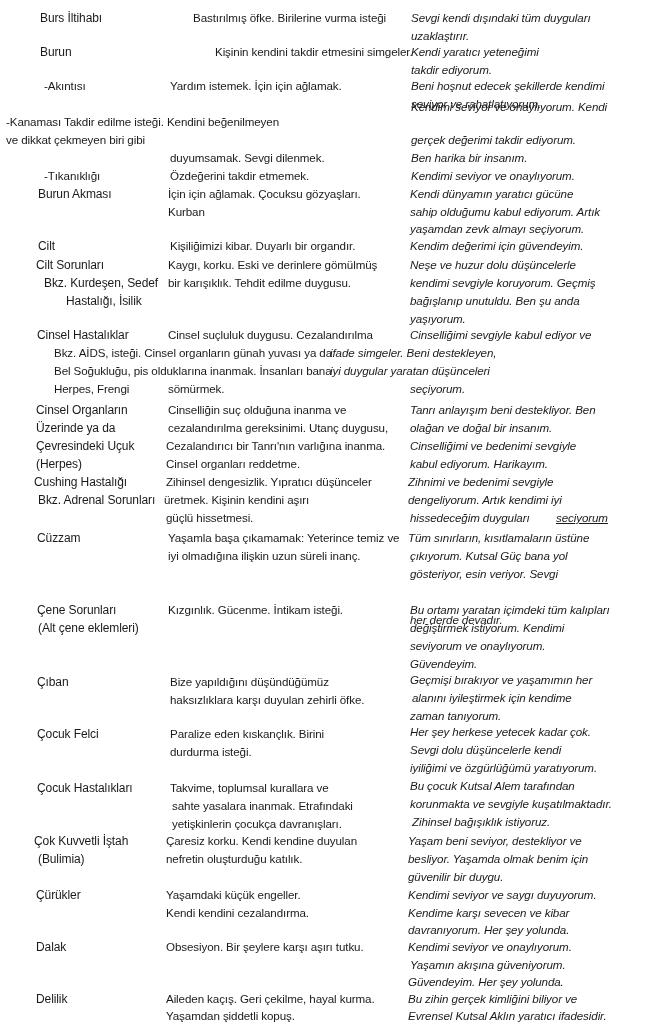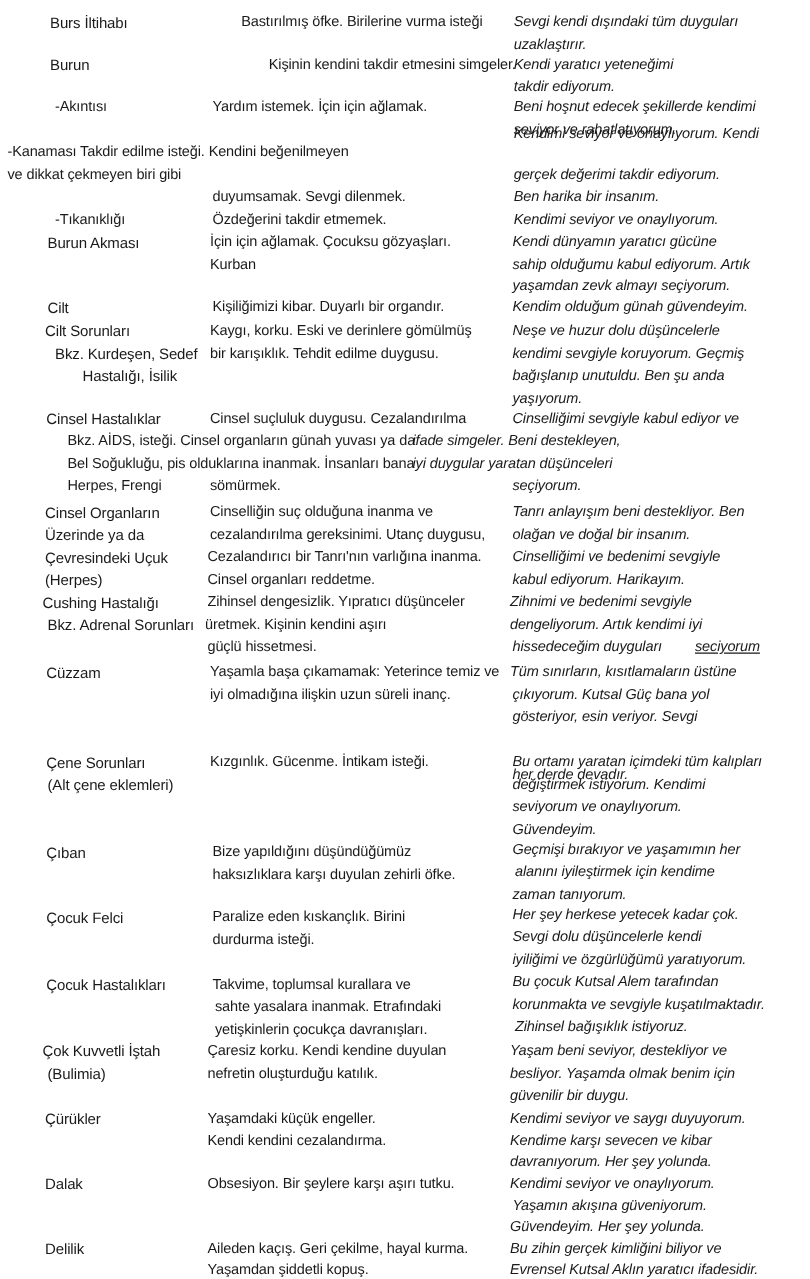--- a/index.html
+++ b/index.html
@@ -36,21 +36,21 @@
     <span class="ln " style="left: 170px; top: 169px;">Özdeğerini takdir etmemek.</span>
     <span class="ln it" style="left: 411px; top: 169px;">Kendimi seviyor ve onaylıyorum.</span>
     <span class="ln c1" style="left: 38px; top: 187px;">Burun Akması</span>
     <span class="ln " style="left: 168px; top: 187px;">İçin için ağlamak. Çocuksu gözyaşları.</span>
     <span class="ln it" style="left: 410px; top: 187px;">Kendi dünyamın yaratıcı gücüne</span>
     <span class="ln " style="left: 168px; top: 205px;">Kurban</span>
     <span class="ln it" style="left: 410px; top: 205px;">sahip olduğumu kabul ediyorum. Artık</span>
     <span class="ln it" style="left: 410px; top: 222px;">yaşamdan zevk almayı seçiyorum.</span>
     <span class="ln c1" style="left: 38px; top: 239px;">Cilt</span>
     <span class="ln " style="left: 170px; top: 239px;">Kişiliğimizi kibar. Duyarlı bir organdır.</span>
-    <span class="ln it" style="left: 410px; top: 239px;">Kendim olduğum günah güvendeyim.</span>
+    <span class="ln it" style="left: 410px; top: 239px;">Kendim değerimi için güvendeyim.</span>
     <span class="ln c1" style="left: 36px; top: 258px;">Cilt Sorunları</span>
     <span class="ln " style="left: 168px; top: 258px;">Kaygı, korku. Eski ve derinlere gömülmüş</span>
     <span class="ln it" style="left: 410px; top: 258px;">Neşe ve huzur dolu düşüncelerle</span>
     <span class="ln c1" style="left: 44px; top: 276px;">Bkz. Kurdeşen, Sedef</span>
     <span class="ln " style="left: 168px; top: 276px;">bir karışıklık. Tehdit edilme duygusu.</span>
     <span class="ln it" style="left: 410px; top: 276px;">kendimi sevgiyle koruyorum. Geçmiş</span>
     <span class="ln c1" style="left: 66px; top: 294px;">Hastalığı, İsilik</span>
     <span class="ln it" style="left: 410px; top: 294px;">bağışlanıp unutuldu. Ben şu anda</span>
     <span class="ln it" style="left: 410px; top: 312px;">yaşıyorum.</span>
     <span class="ln c1" style="left: 37px; top: 328px;">Cinsel Hastalıklar</span>

